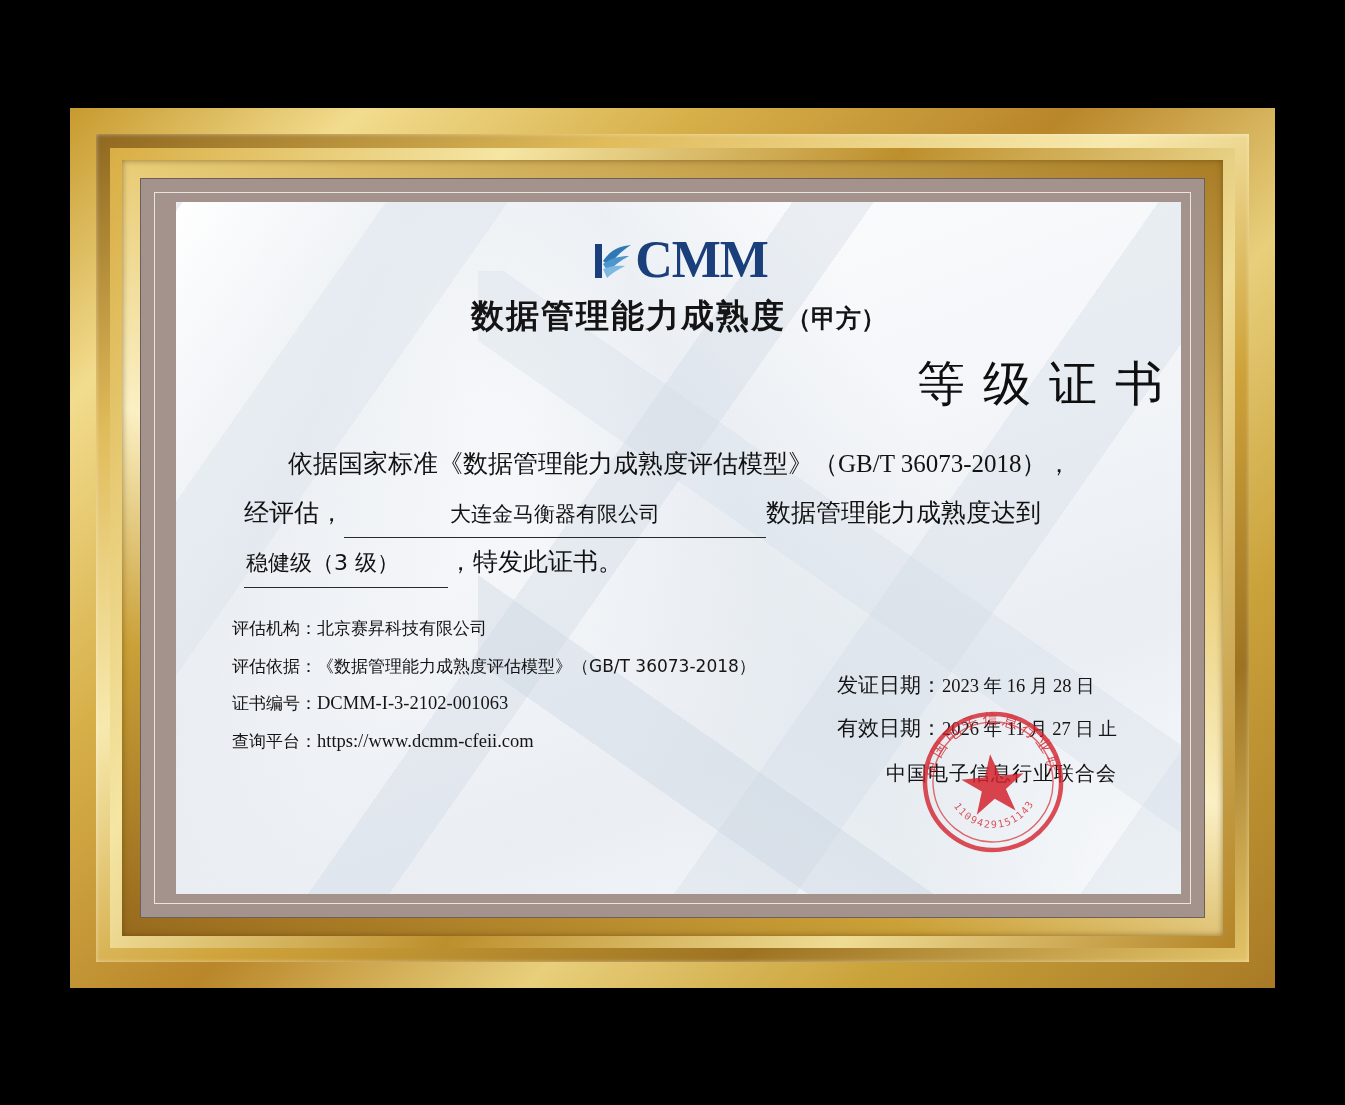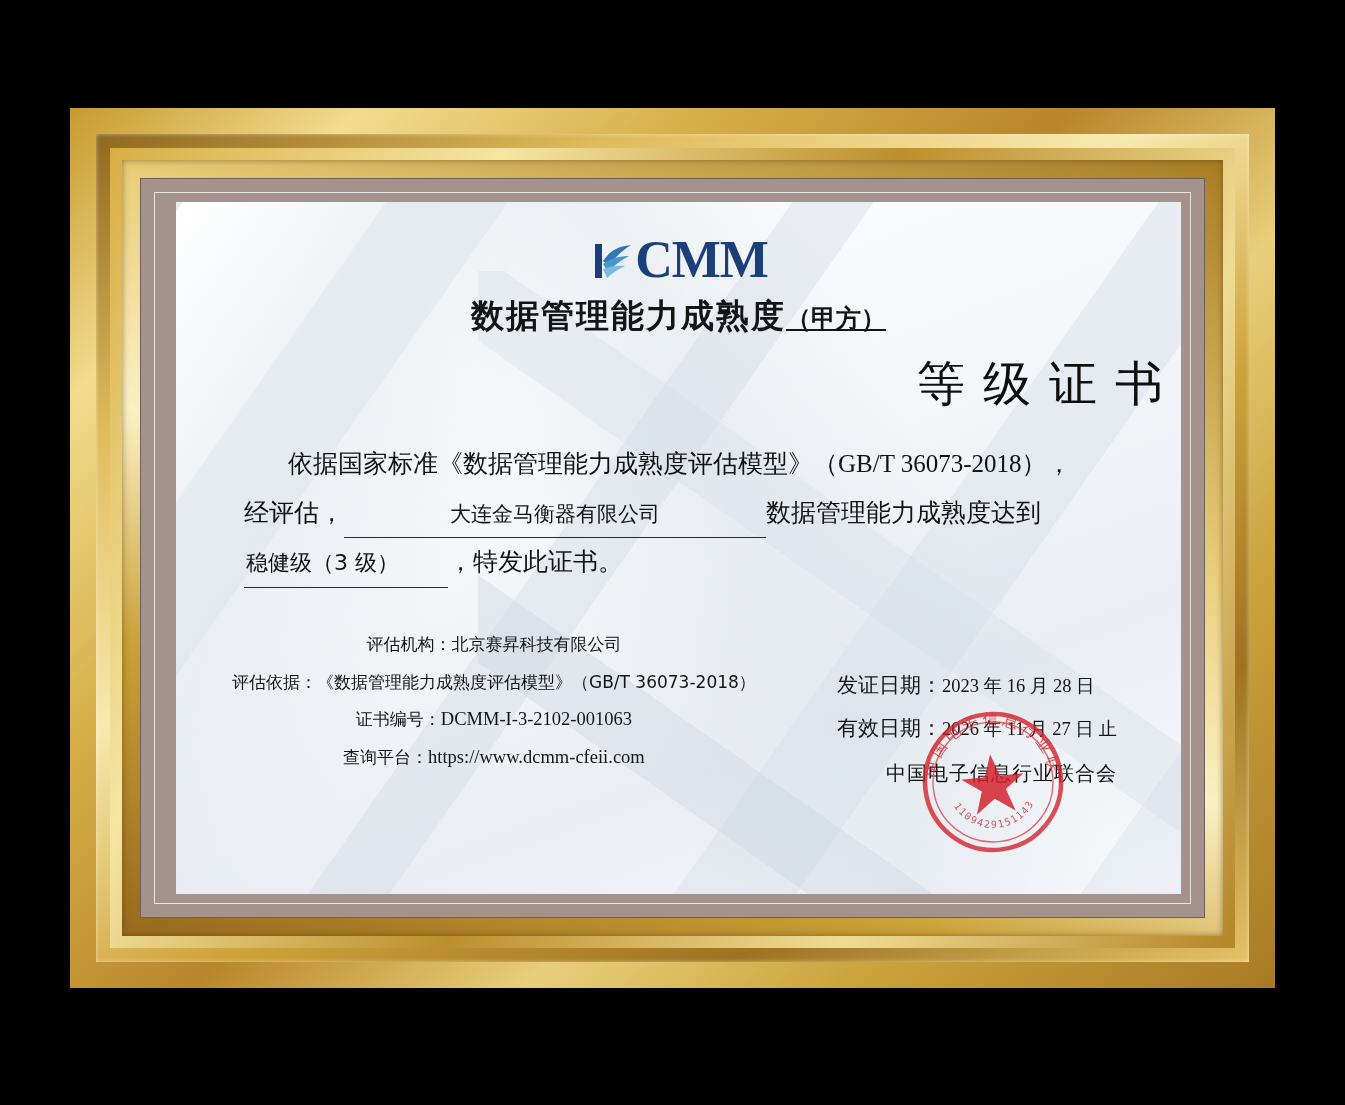--- a/index.html
+++ b/index.html
@@ -137,21 +137,20 @@
     text-align: center;
     font-family: "DejaVu Sans", sans-serif;
     font-weight: bold;
     font-size: 33px;
     letter-spacing: 2px;
     color: #141414;
   }
   .title-line1 .paren {
     font-size: 25px;
     letter-spacing: 0;
-    text-decoration: underline;
   }
   .title-line2 {
     position: absolute;
     top: 150px; left: 0; right: 0;
     text-align: right;
     font-family: "DejaVu Sans", sans-serif;
     font-weight: normal;
     font-size: 48px;
     letter-spacing: 18px;
     text-indent: 18px;
@@ -190,27 +189,26 @@
     border-bottom: 1px solid #2a2a2a;
     text-align: left;
     padding: 0 6px 2px 2px;
     font-family: "DejaVu Sans", sans-serif;
     font-size: 22px;
   }
 
   
   .meta {
     position: absolute;
-    top: 424px;
+    top: 408px;
     left: 56px;
     font-family: "Liberation Serif", serif;
     font-size: 18.5px;
     line-height: 2.03;
     color: #141414;
-    text-align: center;
   }
   .meta-row { white-space: nowrap; }
   .meta-label { font-family: "DejaVu Sans", sans-serif; font-size: 17px; }
   .meta-val { font-family: Liberation Serif, serif; }
   .meta-val-cn { font-family: "DejaVu Sans", sans-serif; font-size: 17px; }
 
   .dates {
     position: absolute;
     top: 462px;
     right: 64px;

